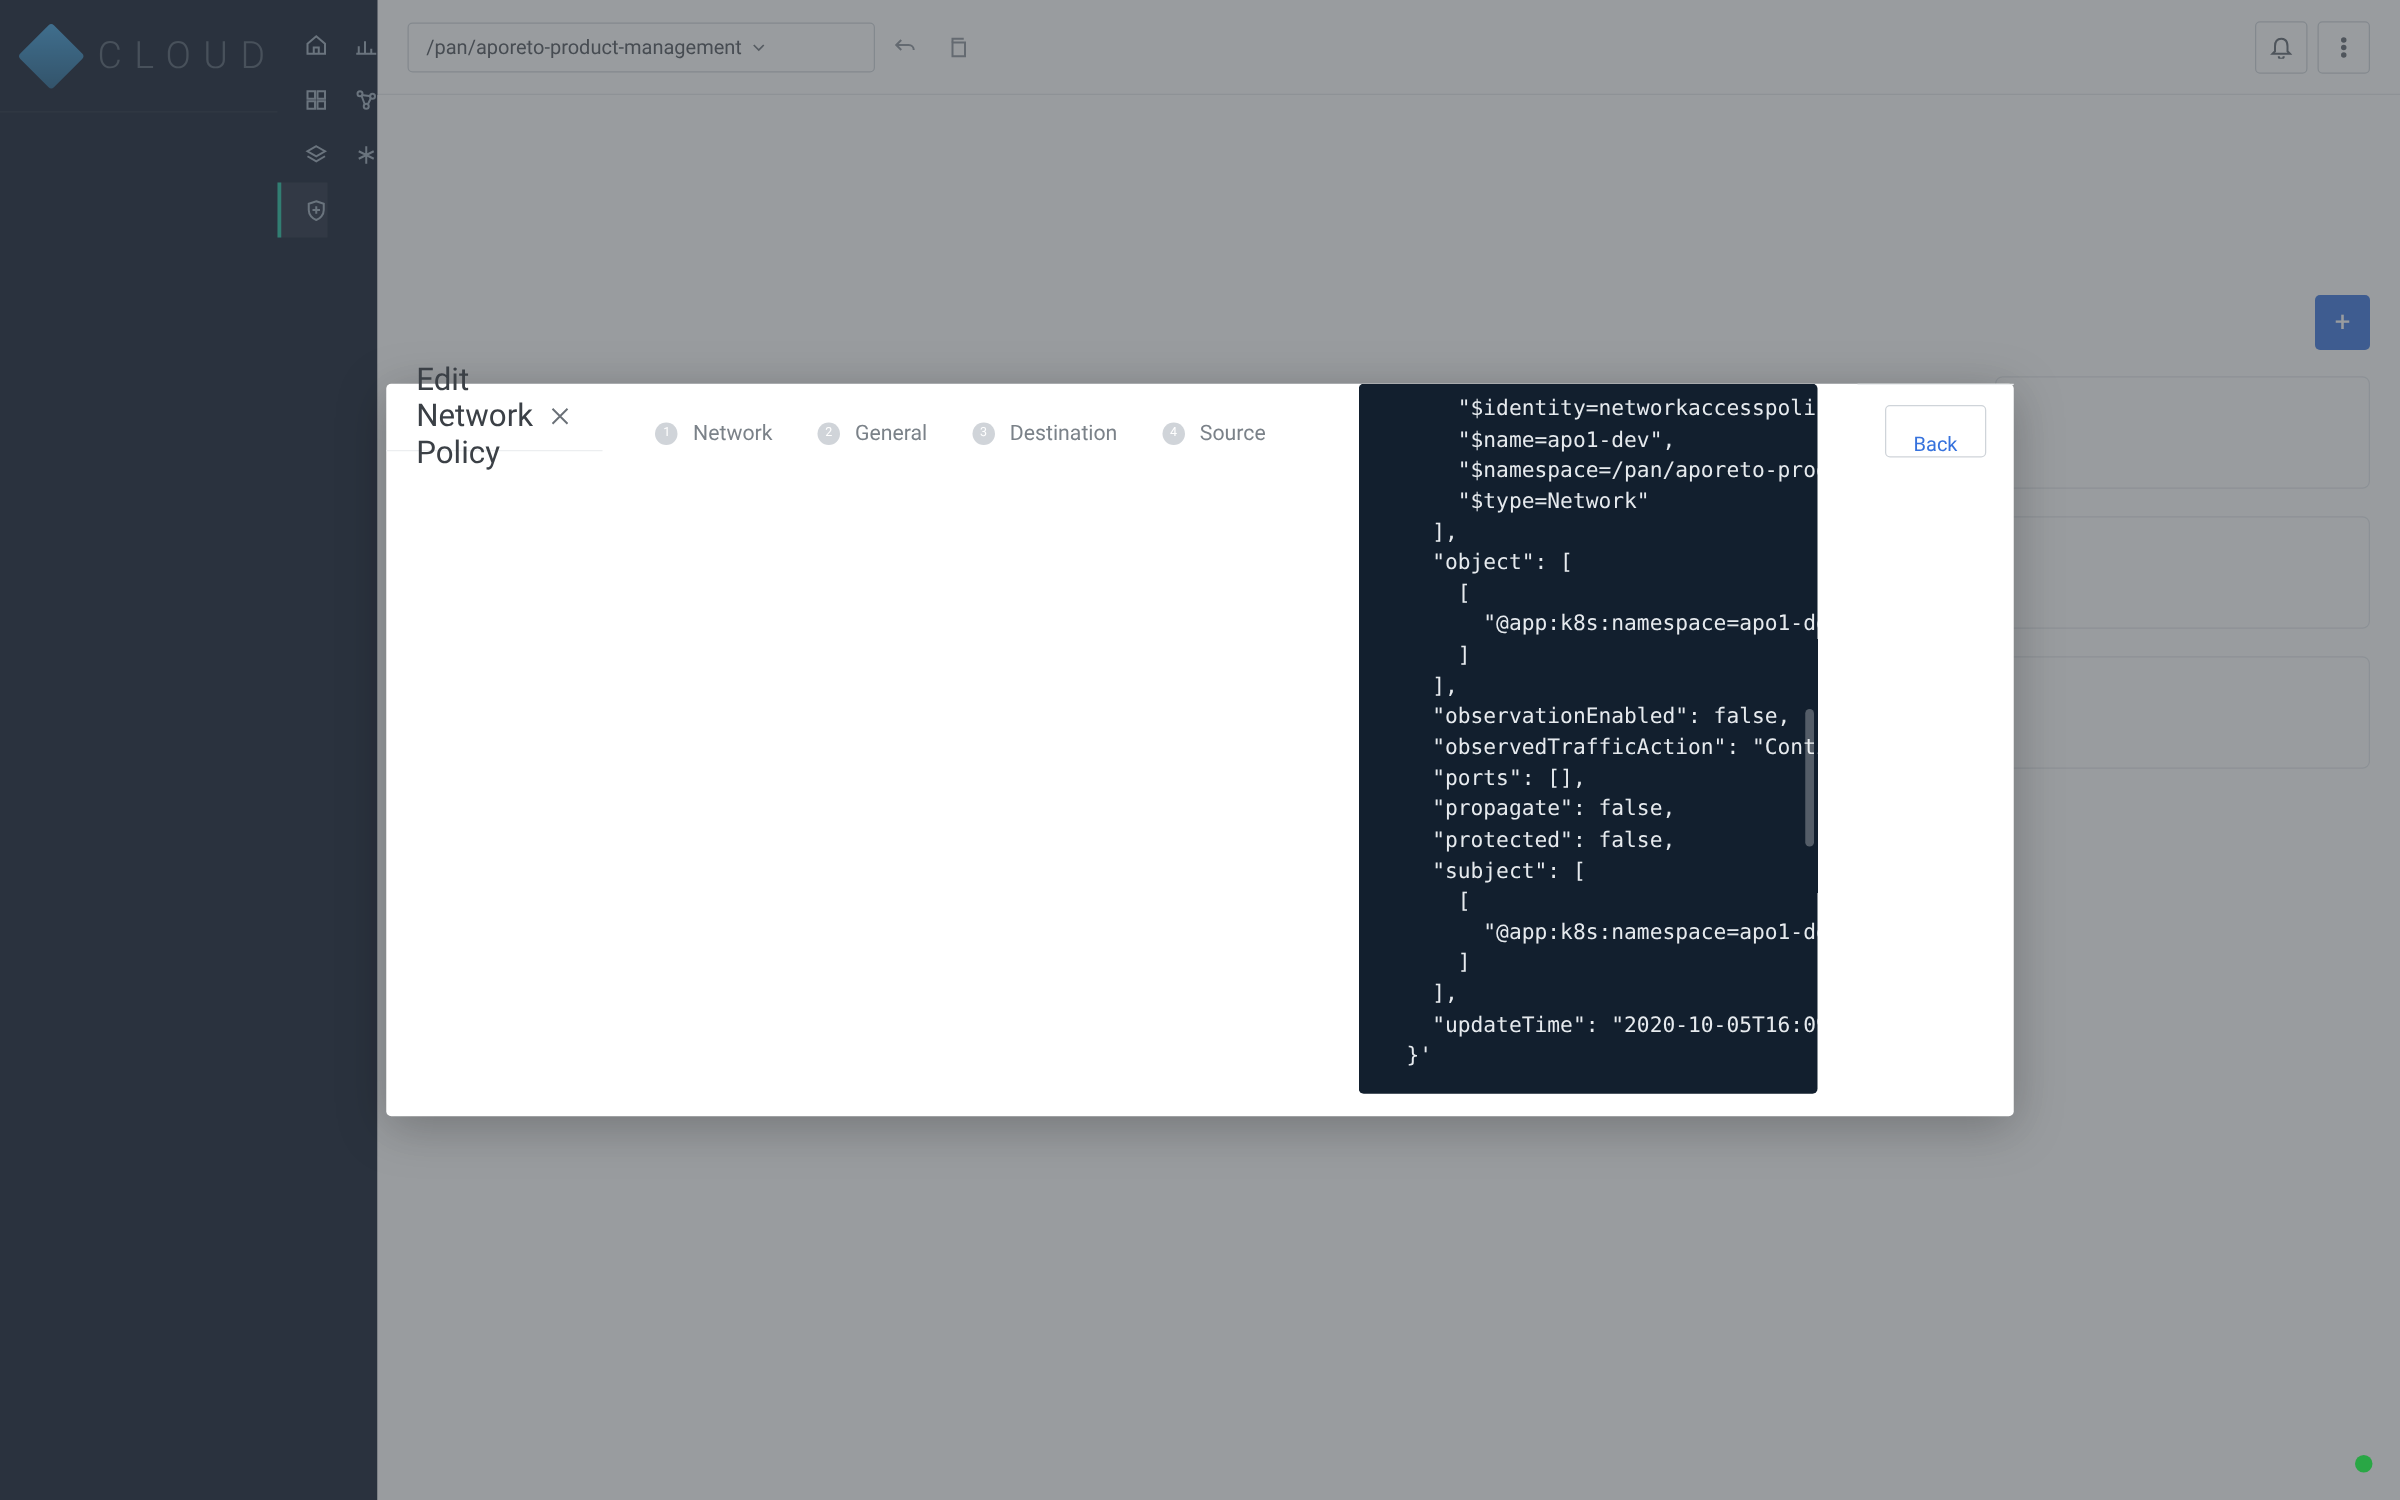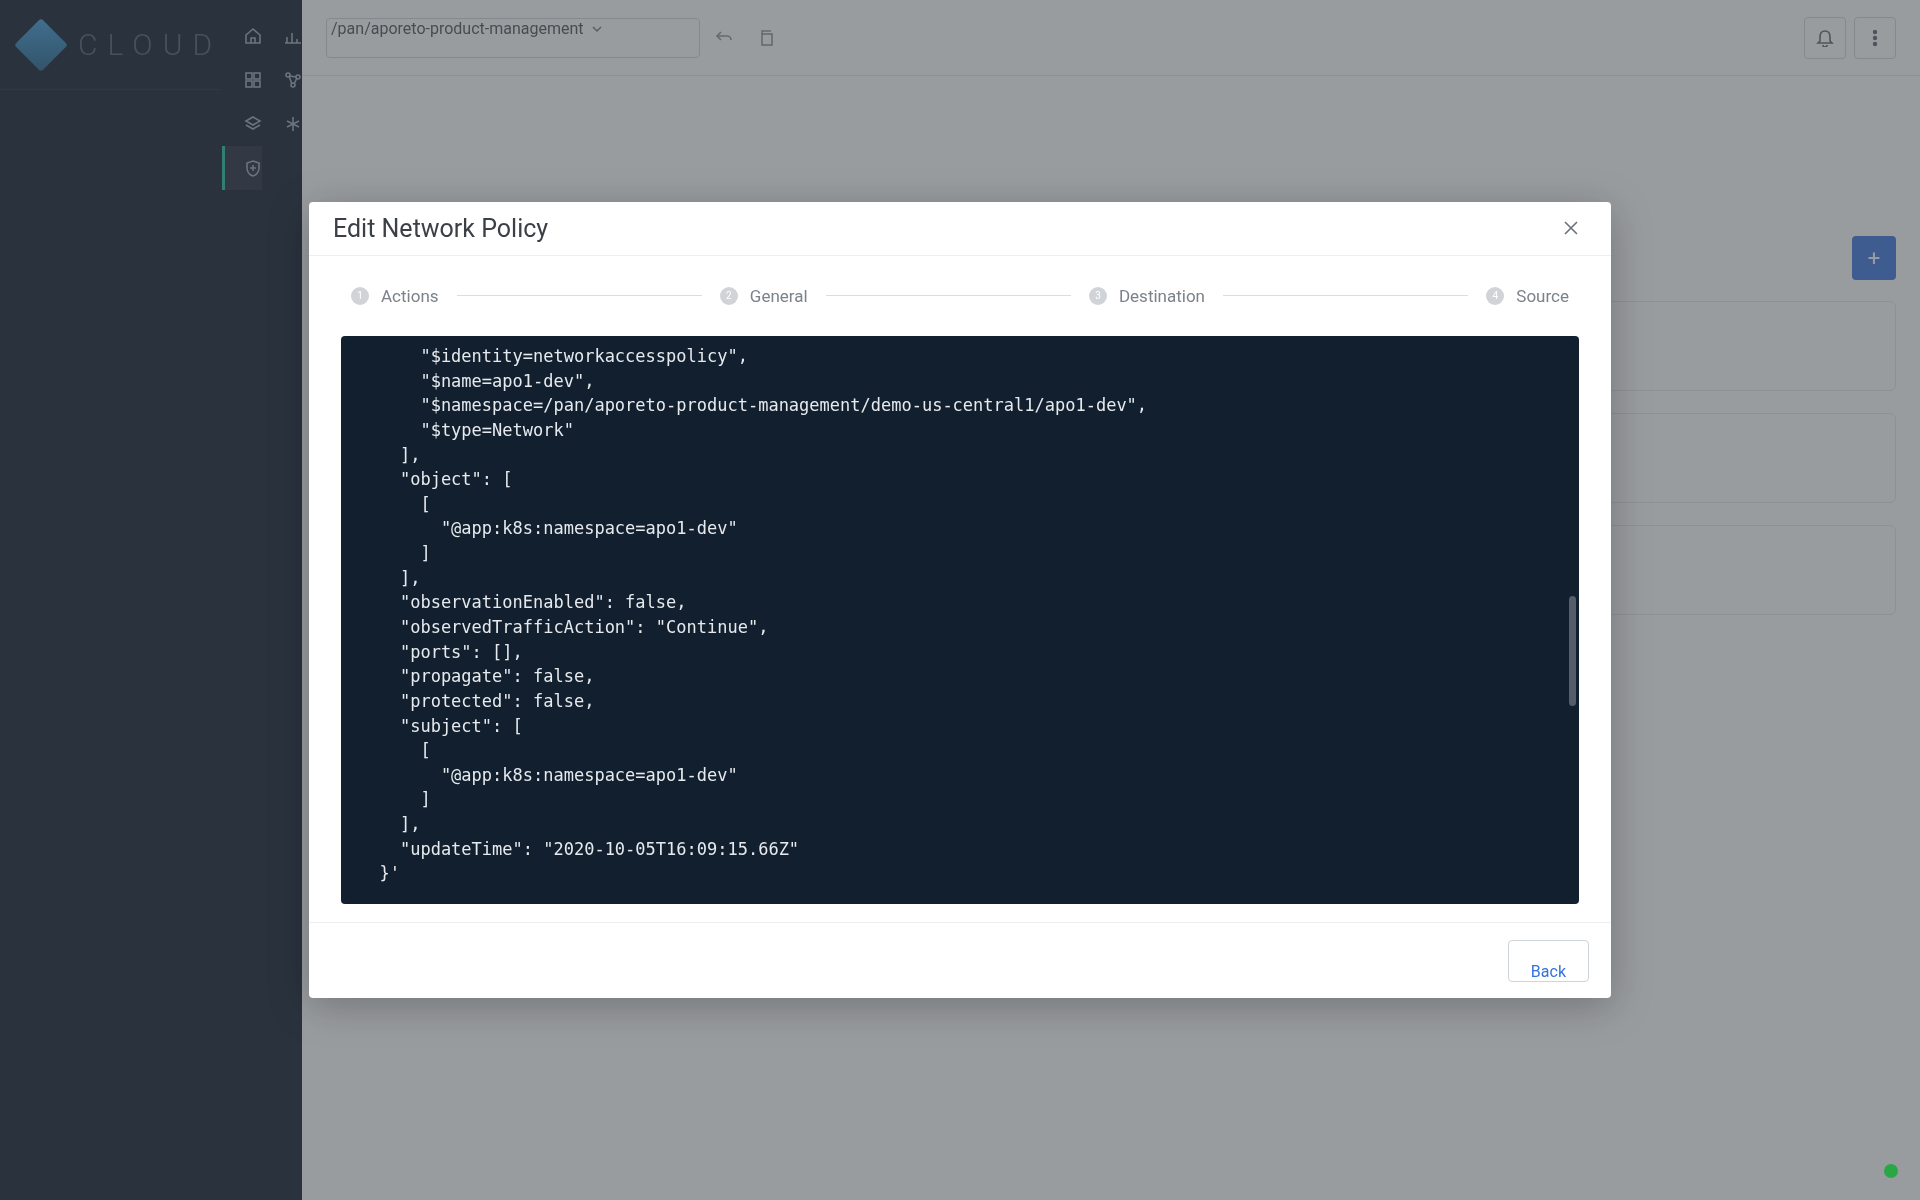--- a/index.html
+++ b/index.html
@@ -14,37 +14,37 @@
   .nav-icons { display: flex; flex-direction: column; padding-top: 14px; }
   .nav-item { height: 44px; display: flex; align-items: center; padding-left: 22px; cursor: pointer; color: #97a6b5; position: relative; }
   .nav-item.active { background: rgba(255,255,255,0.07); }
   .nav-item.active::before { content:""; position:absolute; left:0; top:0; bottom:0; width:3px; background:#1abc9c; }
   .nav-item svg { width: 18px; height: 18px; stroke: currentColor; fill: none; stroke-width: 1.6; }
   .nav-gap { height: 110px; }
 
   
   .main { flex: 1; display: flex; flex-direction: column; background: #ffffff; }
   .topbar { height: 76px; background: #ffffff; display: flex; align-items: center; padding: 0 24px; border-bottom: 1px solid #e6e8ea; }
-  .breadcrumb-box { height: 40px; border: 1px solid #cfd4d9; border-radius: 4px; display: flex; align-items: flex-start; padding: 0 4px; font-size: 16px; color: #4a4f56; min-width: 374px; }
+  .breadcrumb-box { height: 40px; border: 1px solid #cfd4d9; border-radius: 4px; display: flex; align-items: center; padding: 0 14px; font-size: 16px; color: #4a4f56; min-width: 374px; }
   .chev-down { margin-left: 8px; }
   .tb-iconbtn { width: 36px; height: 36px; display:flex; align-items:center; justify-content:center; margin-left:6px; color:#8a9199; cursor:pointer; }
   .tb-iconbtn svg { width: 18px; height: 18px; stroke: currentColor; fill:none; stroke-width:1.6; }
   .spacer { flex:1; }
   .right-pill { width:42px; height:42px; border:1px solid #cfd4d9; border-radius:4px; display:flex; align-items:center; justify-content:center; margin-left:8px; color:#5b626a; cursor:pointer; }
   .right-pill svg { width:18px; height:18px; stroke:currentColor; fill:none; stroke-width:1.6; }
 
   
   .bg-content { flex:1; background:#ffffff; position:relative; }
   .fab { position:absolute; top:160px; right:24px; width:44px; height:44px; border-radius:4px; background:#3672dd; color:white; display:flex; align-items:center; justify-content:center; font-size:22px; }
   .bg-cards { position:absolute; top:225px; right:24px; width:300px; }
   .bg-card { height:90px; border:1px solid #e3e6ea; border-radius:6px; background:white; margin-bottom:22px; }
 
   
   .overlay { position: fixed; inset:0; background: rgba(70,74,80,0.55); display:flex; align-items:center; justify-content:center; }
-  .modal { width: 1302px; max-width: calc(100vw - 88px); background:#ffffff; border-radius:4px; box-shadow:0 8px 40px rgba(0,0,0,0.25); display:flex; flex-direction:column; max-height: calc(100vh - 88px); }
+  .modal { width: 1302px; max-width: calc(100vw - 88px); background:#ffffff; border-radius:4px; box-shadow:0 8px 40px rgba(0,0,0,0.25); display:flex; flex-direction:row; max-height: calc(100vh - 88px); }
   .modal-header { height:54px; display:flex; align-items:center; padding:0 24px; border-bottom:1px solid #eceef0; }
   .modal-title { font-size:25px; color:#3b4046; font-weight:400; }
   .modal-close { margin-left:auto; width:32px; height:32px; display:flex; align-items:center; justify-content:center; cursor:pointer; color:#6b7178; }
   .modal-close svg { width:20px; height:20px; stroke:currentColor; stroke-width:1.6; fill:none; }
 
   .stepper { height:80px; display:flex; align-items:center; padding:0 42px 0 42px; }
   .step { display:flex; align-items:center; }
   .step-bullet { width:18px; height:18px; border-radius:50%; background:#d0d4d9; color:white; font-size:10px; display:flex; align-items:center; justify-content:center; margin-right:12px; }
   .step-label { font-size:17px; color:#7b8289; }
   .step-line { flex:1; height:1px; background:#dadde1; margin:0 18px; }
@@ -165,21 +165,21 @@
       <div class="modal-close">
         <svg>
             <path d="M4 4 L16 16 M16 4 L4 16"></path>
           </svg>
       </div>
     </div>
 
     <div class="stepper">
       <div class="step">
         <div class="step-bullet">1</div>
-        <div class="step-label">Actions</div>
+        <div class="step-label">Network</div>
       </div>
       <div class="step-line"></div>
       <div class="step">
         <div class="step-bullet">2</div>
         <div class="step-label">General</div>
       </div>
       <div class="step-line"></div>
       <div class="step">
         <div class="step-bullet">3</div>
         <div class="step-label">Destination</div>

